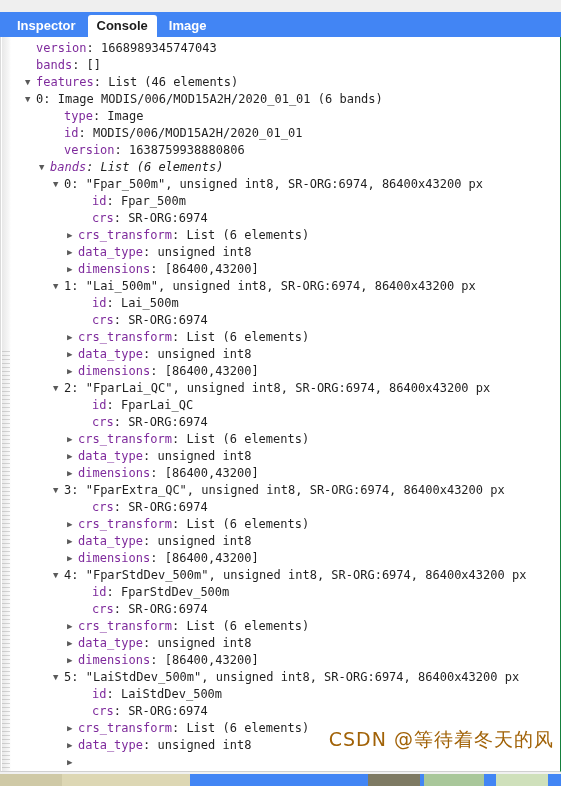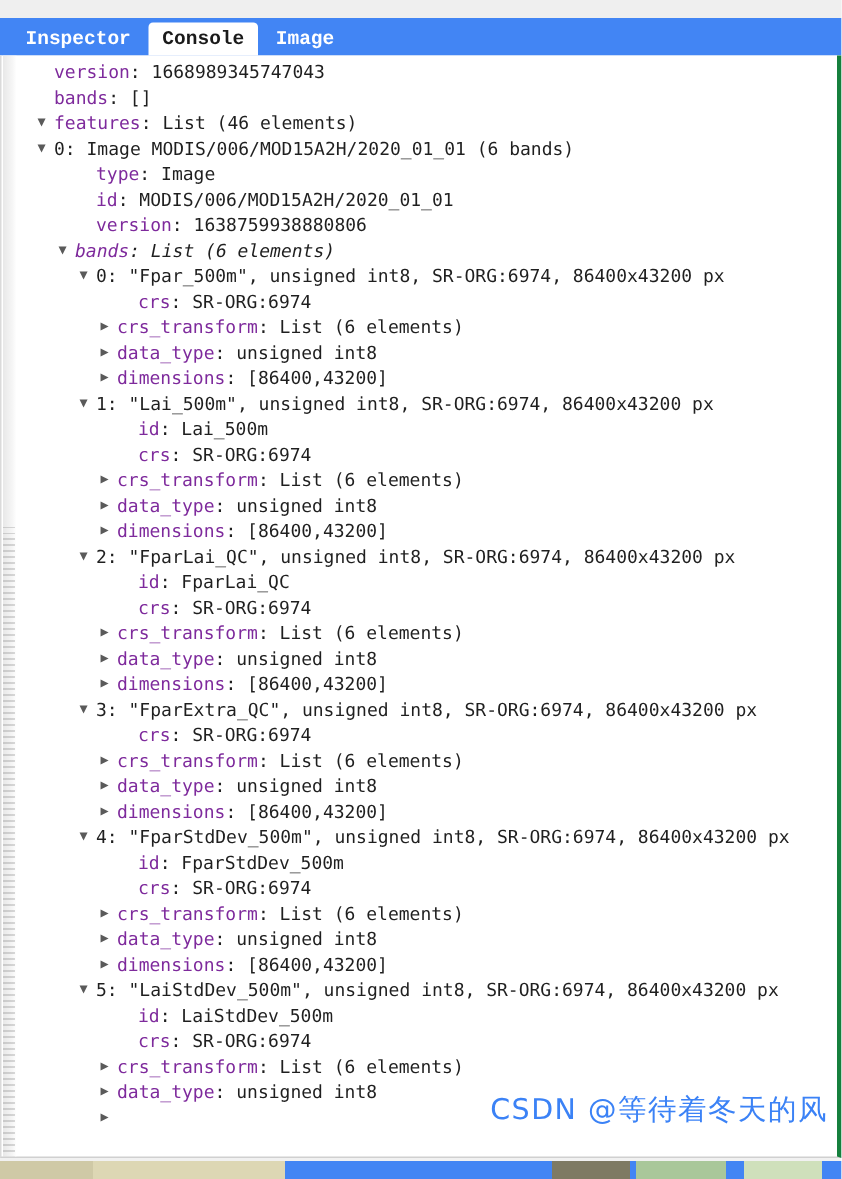--- a/index.html
+++ b/index.html
@@ -35,21 +35,21 @@
     left: 0; top: 12px;
     width: 561px;
     height: 25px;
     background: #4285f4;
     display: flex;
     align-items: flex-end;
     box-sizing: border-box;
     padding-left: 8px;
   }
   .tab {
-    font-family: Liberation Mono, monospace;
+    font-family: Liberation Sans, sans-serif;
     font-size: 13px;
     font-weight: bold;
     line-height: 21px;
     height: 22px;
     padding: 0 9px;
     margin-right: 3px;
     color: #ffffff;
     border-radius: 3px 3px 0 0;
     white-space: nowrap;
     cursor: default;
@@ -62,21 +62,21 @@
 
   
   .console {
     position: absolute;
     left: 0; top: 37px;
     width: 561px;
     height: 735px;
     background: #ffffff;
     box-sizing: border-box;
     border-left: 1px solid #dadada;
-    border-right: 3px solid #15803d;
+    border-right: 1px solid #15803d;
     border-bottom: 1px solid #d0d0d0;
     overflow: hidden;
   }
   
   .gutter {
     position: absolute;
     left: 1px; top: 0;
     width: 9px;
     height: 100%;
     background: linear-gradient(to right, #e8e8e8, #f6f6f6 70%, #ffffff);
@@ -136,21 +136,21 @@
   .i4  { padding-left: 56px; }
   .i5  { padding-left: 70px; }
 
   
   .watermark {
     position: absolute;
     right: 6px;
     bottom: 18px;
     font-family: "DejaVu Sans", "Liberation Sans", sans-serif;
     font-size: 19px;
-    color: #3b82f6;
+    color: #a16207;
     letter-spacing: 1px;
     white-space: nowrap;
     pointer-events: none;
   }
 
   
   .taskbar {
     position: absolute;
     left: 0; bottom: 0;
     width: 561px;
@@ -209,20 +209,21 @@
     <div class="tree" id="tree">
         <div class="row i1"><span class="tw none">&nbsp;</span><span class="key">version</span><span class="val">: </span><span class="val">1668989345747043</span></div>
         <div class="row i1"><span class="tw none">&nbsp;</span><span class="key">bands</span><span class="val">: </span><span class="val">[]</span></div>
         <div class="row i0"><span class="tw">▼</span><span class="key">features</span><span class="val">: </span><span class="val">List (46 elements)</span></div>
         <div class="row i1"><span class="tw">▼</span><span class="val">0</span><span class="val">: </span><span class="val">Image MODIS/006/MOD15A2H/2020_01_01 (6 bands)</span></div>
         <div class="row i3"><span class="tw none">&nbsp;</span><span class="key">type</span><span class="val">: </span><span class="val">Image</span></div>
         <div class="row i3"><span class="tw none">&nbsp;</span><span class="key">id</span><span class="val">: </span><span class="val">MODIS/006/MOD15A2H/2020_01_01</span></div>
         <div class="row i3"><span class="tw none">&nbsp;</span><span class="key">version</span><span class="val">: </span><span class="val">1638759938880806</span></div>
         <div class="row i2"><span class="tw">▼</span><span class="key">bands</span><span class="val">: </span><span class="val">List (6 elements)</span></div>
         <div class="row i3"><span class="tw">▼</span><span class="val">0</span><span class="val">: </span><span class="val">"Fpar_500m", unsigned int8, SR-ORG:6974, 86400x43200 px</span></div>
+        <div class="row i5"><span class="tw none">&nbsp;</span><span class="key">id</span><span class="val">: </span><span class="val">Fpar_500m</span></div>
         <div class="row i5"><span class="tw none">&nbsp;</span><span class="key">crs</span><span class="val">: </span><span class="val">SR-ORG:6974</span></div>
         <div class="row i4"><span class="tw">▶</span><span class="key">crs_transform</span><span class="val">: </span><span class="val">List (6 elements)</span></div>
         <div class="row i4"><span class="tw">▶</span><span class="key">data_type</span><span class="val">: </span><span class="val">unsigned int8</span></div>
         <div class="row i4"><span class="tw">▶</span><span class="key">dimensions</span><span class="val">: </span><span class="val">[86400,43200]</span></div>
         <div class="row i3"><span class="tw">▼</span><span class="val">1</span><span class="val">: </span><span class="val">"Lai_500m", unsigned int8, SR-ORG:6974, 86400x43200 px</span></div>
         <div class="row i5"><span class="tw none">&nbsp;</span><span class="key">id</span><span class="val">: </span><span class="val">Lai_500m</span></div>
         <div class="row i5"><span class="tw none">&nbsp;</span><span class="key">crs</span><span class="val">: </span><span class="val">SR-ORG:6974</span></div>
         <div class="row i4"><span class="tw">▶</span><span class="key">crs_transform</span><span class="val">: </span><span class="val">List (6 elements)</span></div>
         <div class="row i4"><span class="tw">▶</span><span class="key">data_type</span><span class="val">: </span><span class="val">unsigned int8</span></div>
         <div class="row i4"><span class="tw">▶</span><span class="key">dimensions</span><span class="val">: </span><span class="val">[86400,43200]</span></div>

